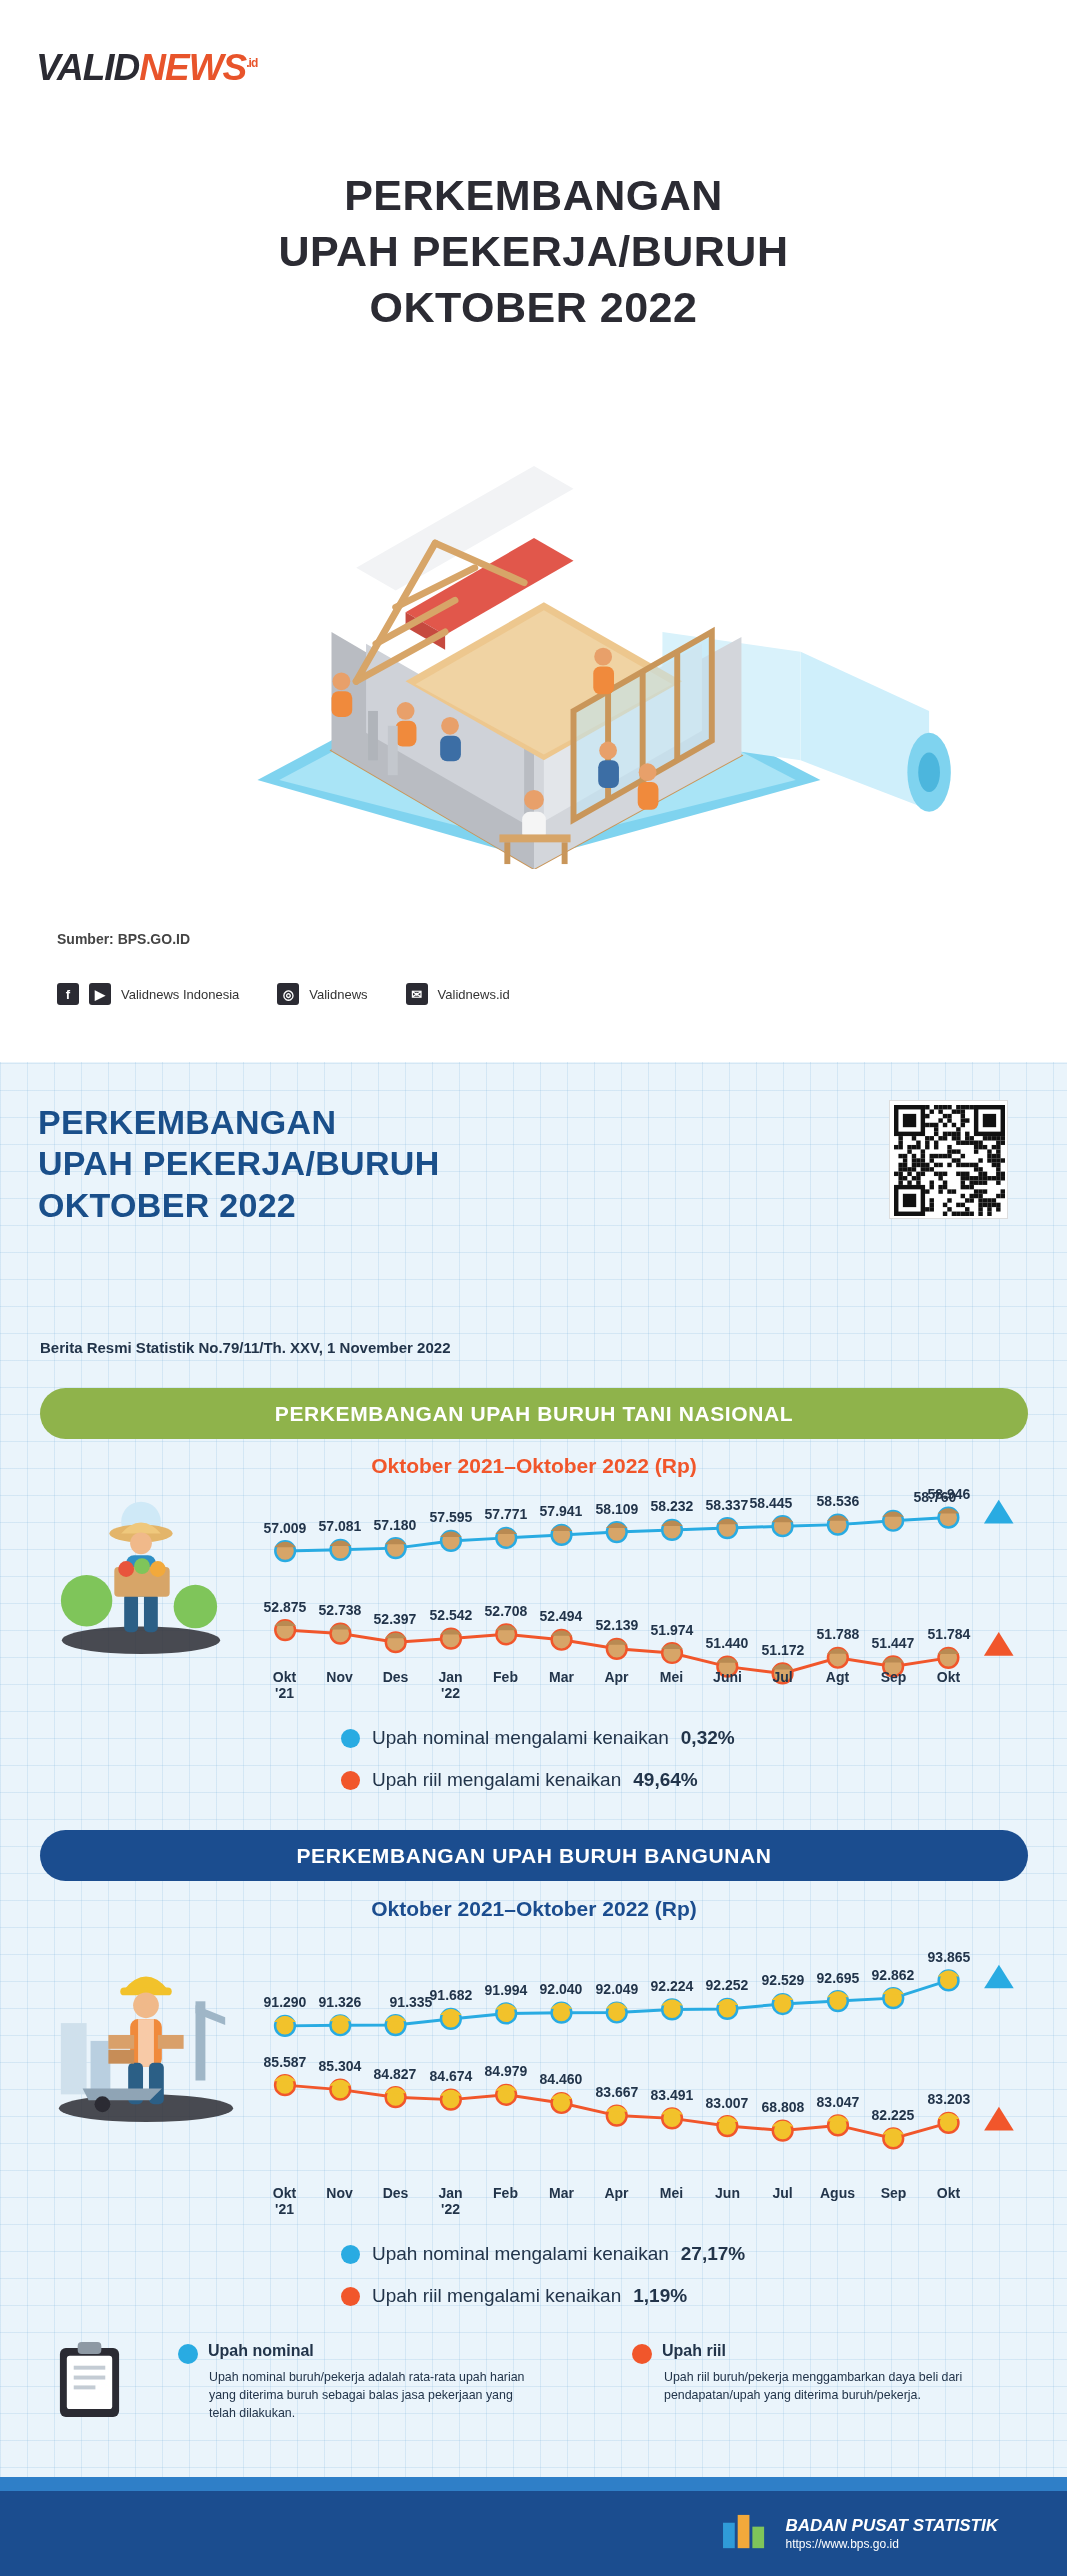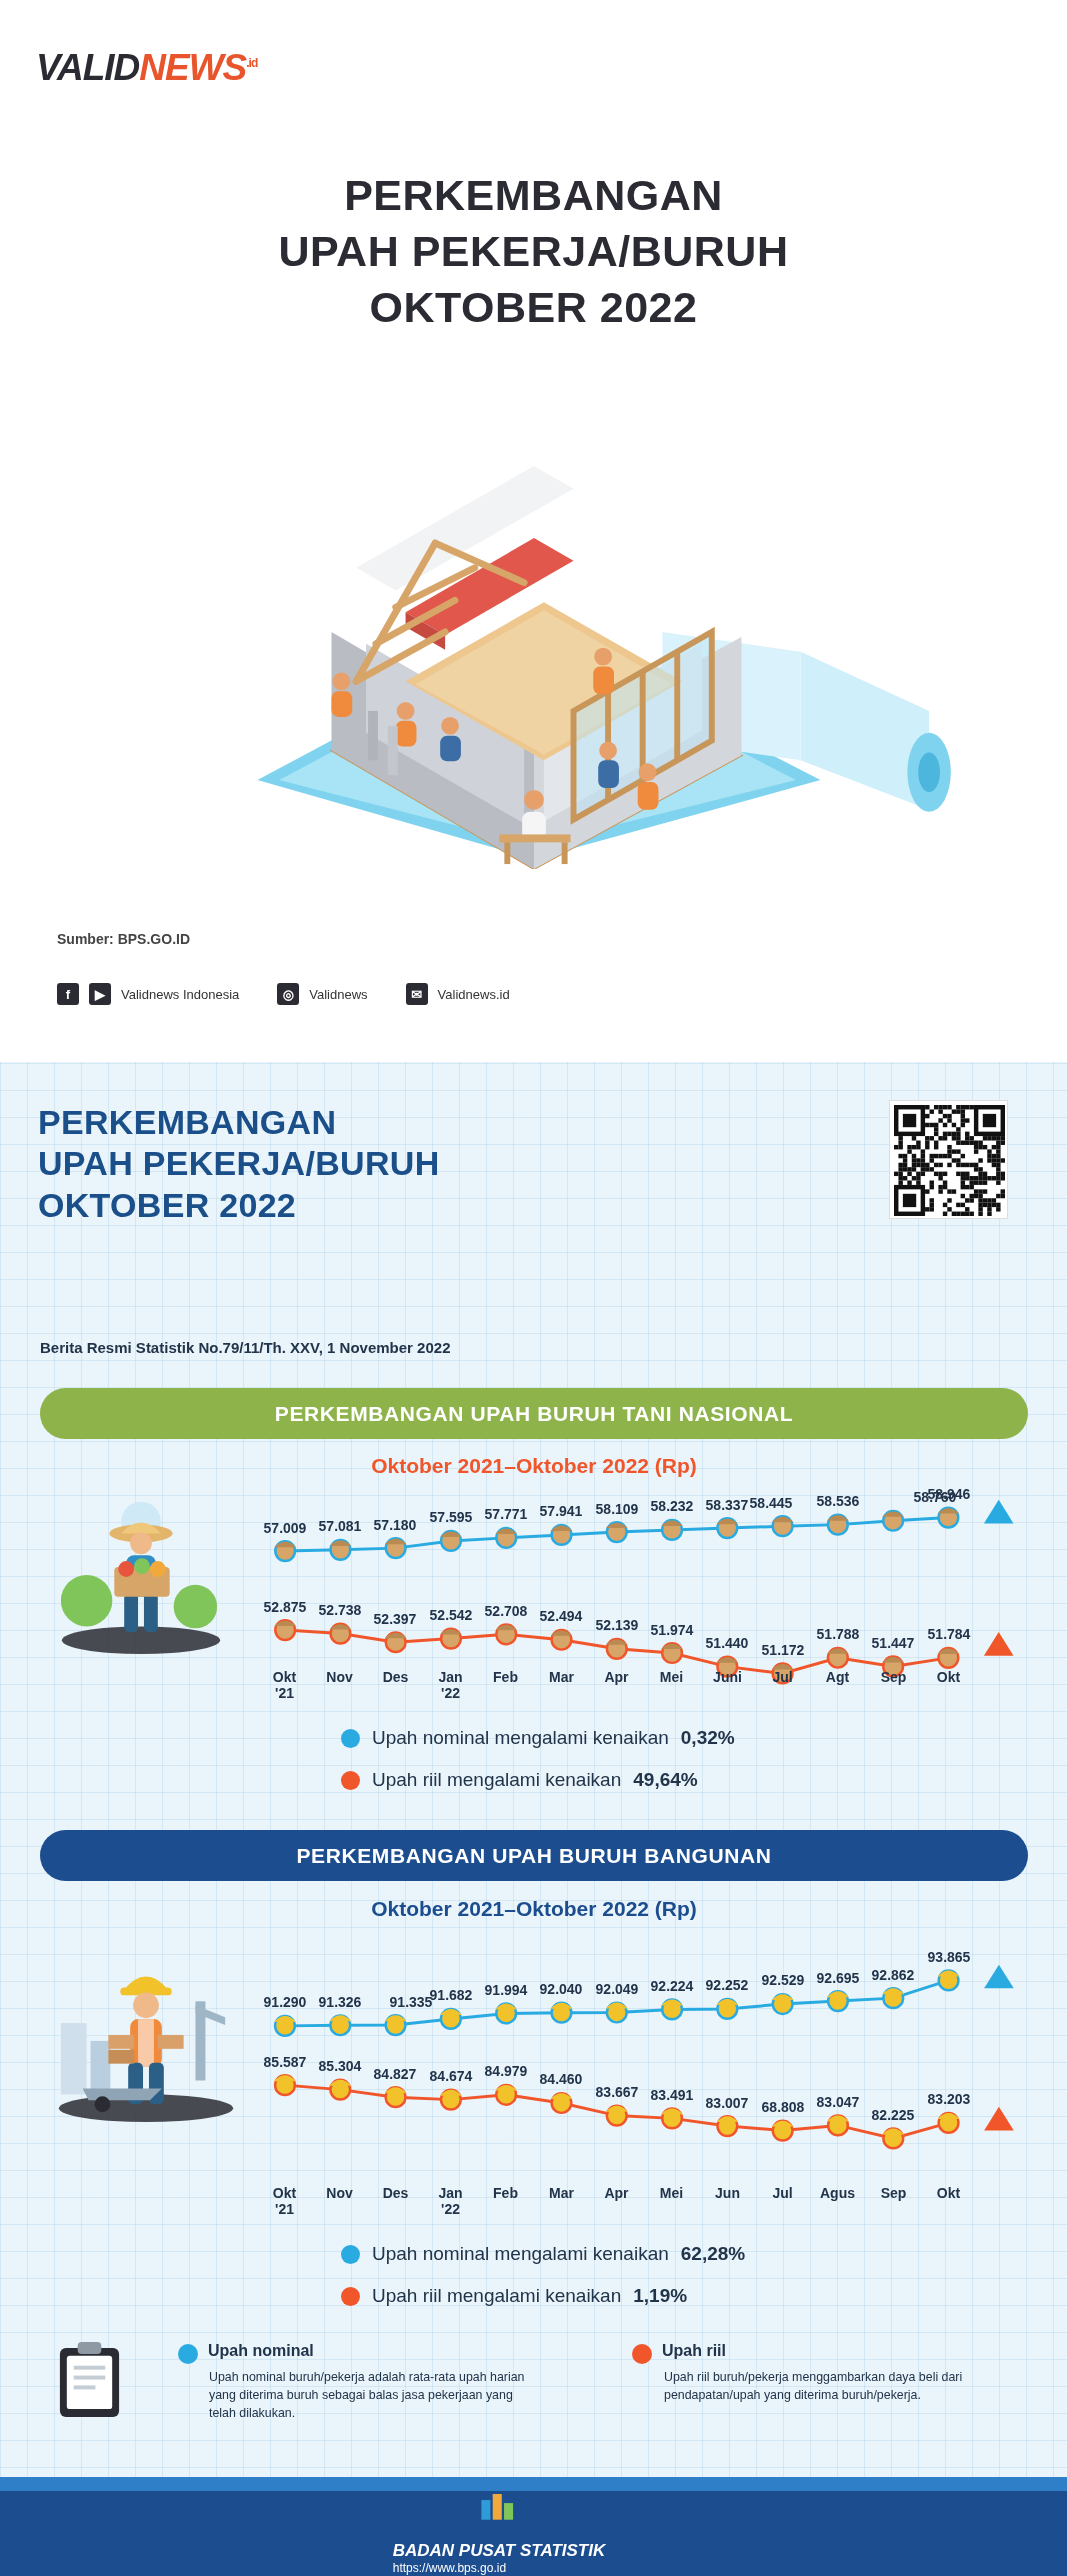--- a/index.html
+++ b/index.html
@@ -106,21 +106,21 @@
   }
   .dot { width: 19px; height: 19px; border-radius: 50%; flex: none; }
   .legend-row b { font-weight: 900; }
 
   .foot-note { position: absolute; font-size: 12.4px; color: #22344a; line-height: 1.45; }
   .foot-title { position: absolute; font-size: 16px; font-weight: 700; color: #22344a; }
 
   .bps-bar {
     position: absolute; left: 0; bottom: 0; width: 1067px; height: 85px;
     background: #1b4d8f; display: flex; align-items: center; justify-content: flex-end;
-    padding-right: 69px; gap: 14px; flex-direction: column;
+    padding-right: 69px; gap: 14px;
   }
   .bps-text { color: #fff; font-size: 17px; font-weight: 800; font-style: italic; line-height: 1.25;}
   .bps-text small { display: block; font-size: 12px; font-weight: 400; font-style: normal;}
   .bps-strip { position: absolute; left: 0; bottom: 85px; width: 1067px; height: 14px; background: #2f7fc8; }
   svg { display: block; }
 </style>
 </head>
 <body>
 
 <div class="page">
@@ -851,21 +851,21 @@
       <div class="axis-label" style="left: 453px; top: 0px;">Jun</div>
       <div class="axis-label" style="left: 508px; top: 0px;">Jul</div>
       <div class="axis-label" style="left: 563px; top: 0px;">Agus</div>
       <div class="axis-label" style="left: 619px; top: 0px;">Sep</div>
       <div class="axis-label" style="left: 674px; top: 0px;">Okt</div>
     </div>
 
   <div class="legend-row" style="left:341px; top:2243px;">
     <span class="dot" style="background:#29ABE2"></span>
     <span>Upah nominal mengalami kenaikan</span>
-    <b>62,28%</b>
+    <b>27,17%</b>
   </div>
   <div class="legend-row" style="left:341px; top:2285px;">
     <span class="dot" style="background:#F1562B"></span>
     <span>Upah riil mengalami kenaikan</span>
     <b>1,19%</b>
   </div>
 
   <div style="position:absolute; left:54px; top:2340px;">
     <svg width="71" height="81" viewBox="0 0 72 82">
       <rect x="6" y="8" width="60" height="70" rx="6" fill="#2b2b33"></rect>

